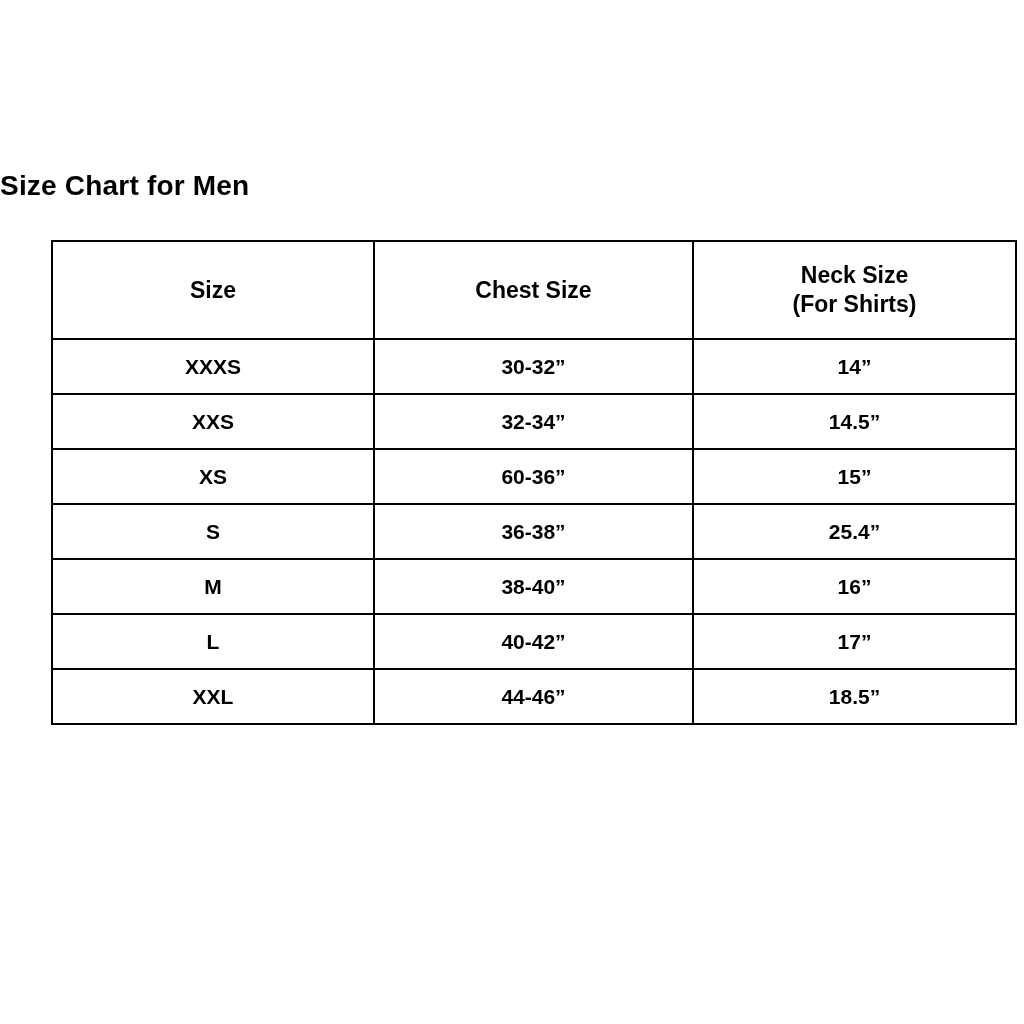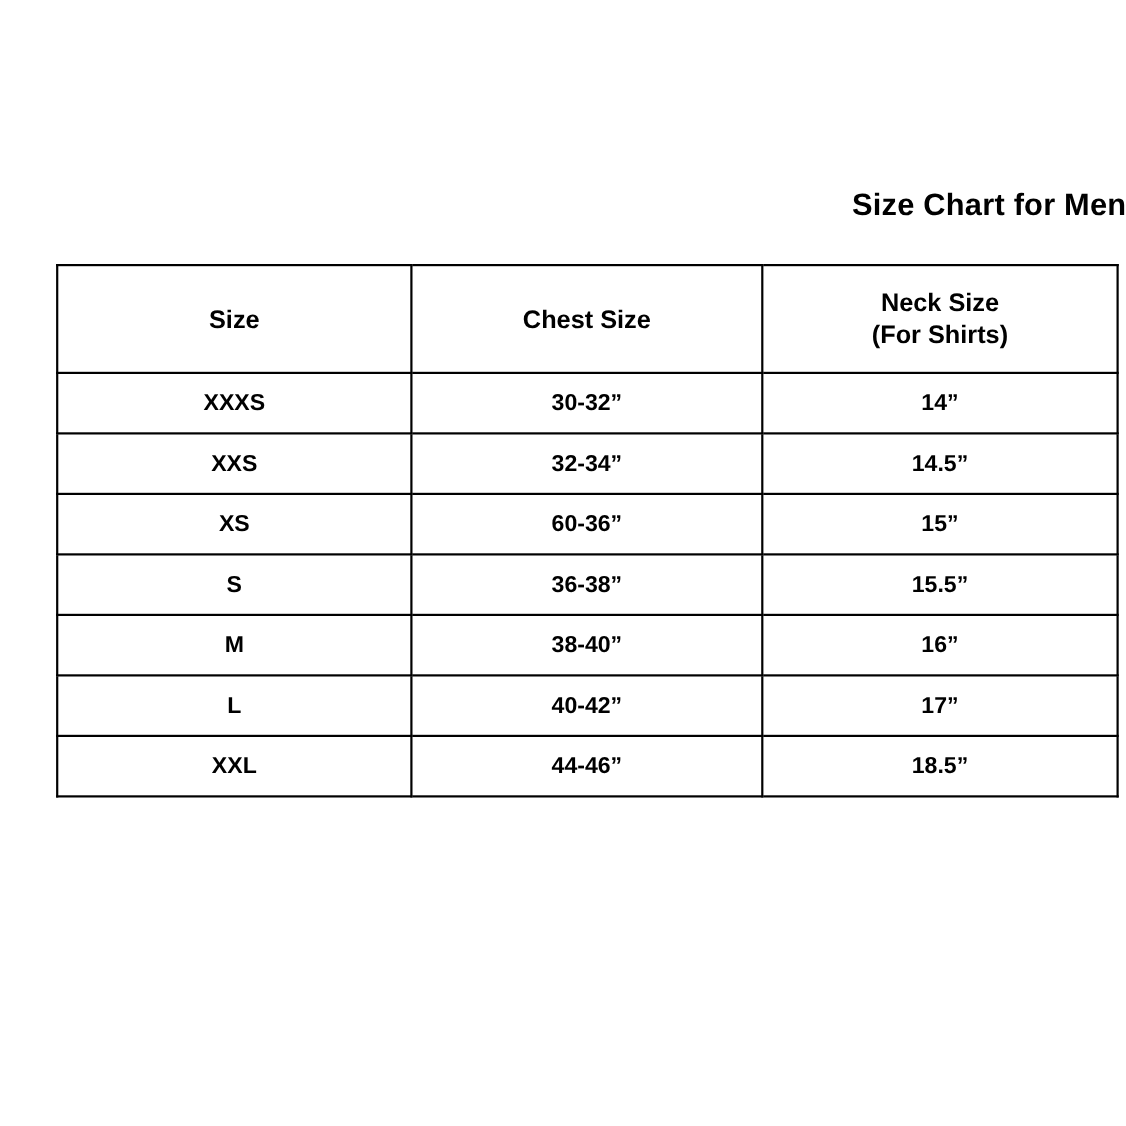--- a/index.html
+++ b/index.html
@@ -19,21 +19,21 @@
     width: 1024px;
     height: 1024px;
     position: relative;
     background: #ffffff;
   }
   .chart-title {
     position: absolute;
     top: 170px;
     left: 0;
     width: 1024px;
-    text-align: right;
+    text-align: left;
     font-size: 28px;
     font-weight: bold;
     letter-spacing: 0.2px;
     color: #000000;
   }
   .table-wrap {
     position: absolute;
     top: 240px;
     left: 51px;
     width: 922px;
@@ -106,21 +106,21 @@
           <td>14.5”</td>
         </tr>
         <tr>
           <td>XS</td>
           <td>60-36”</td>
           <td>15”</td>
         </tr>
         <tr>
           <td>S</td>
           <td>36-38”</td>
-          <td>15.5”</td>
+          <td>25.4”</td>
         </tr>
         <tr>
           <td>M</td>
           <td>38-40”</td>
           <td>16”</td>
         </tr>
         <tr>
           <td>L</td>
           <td>40-42”</td>
           <td>17”</td>

